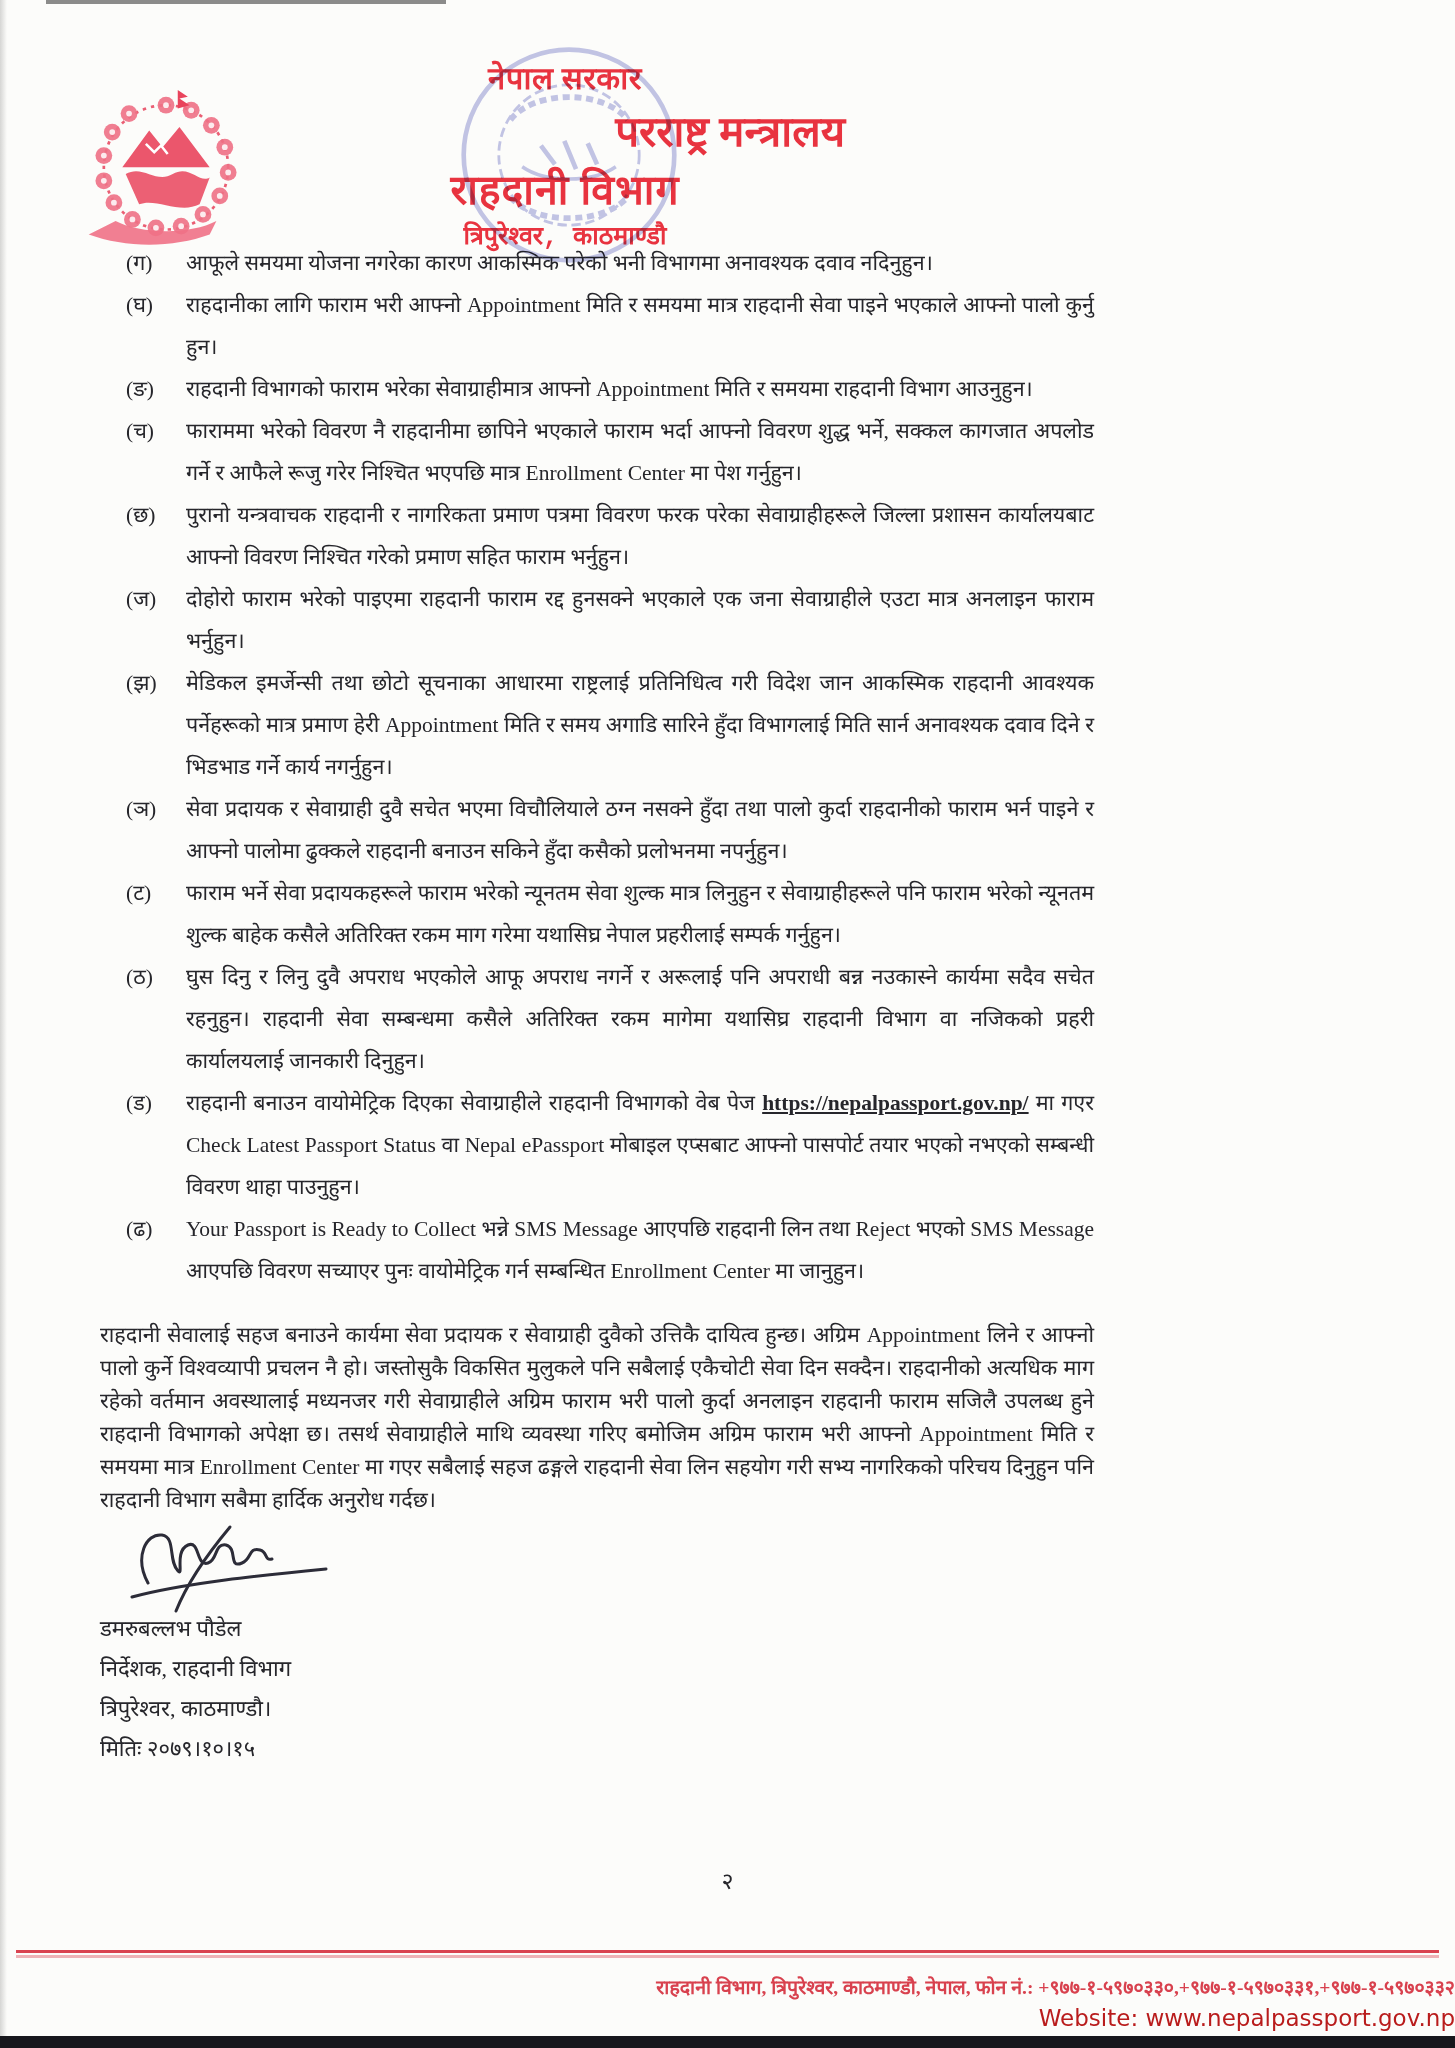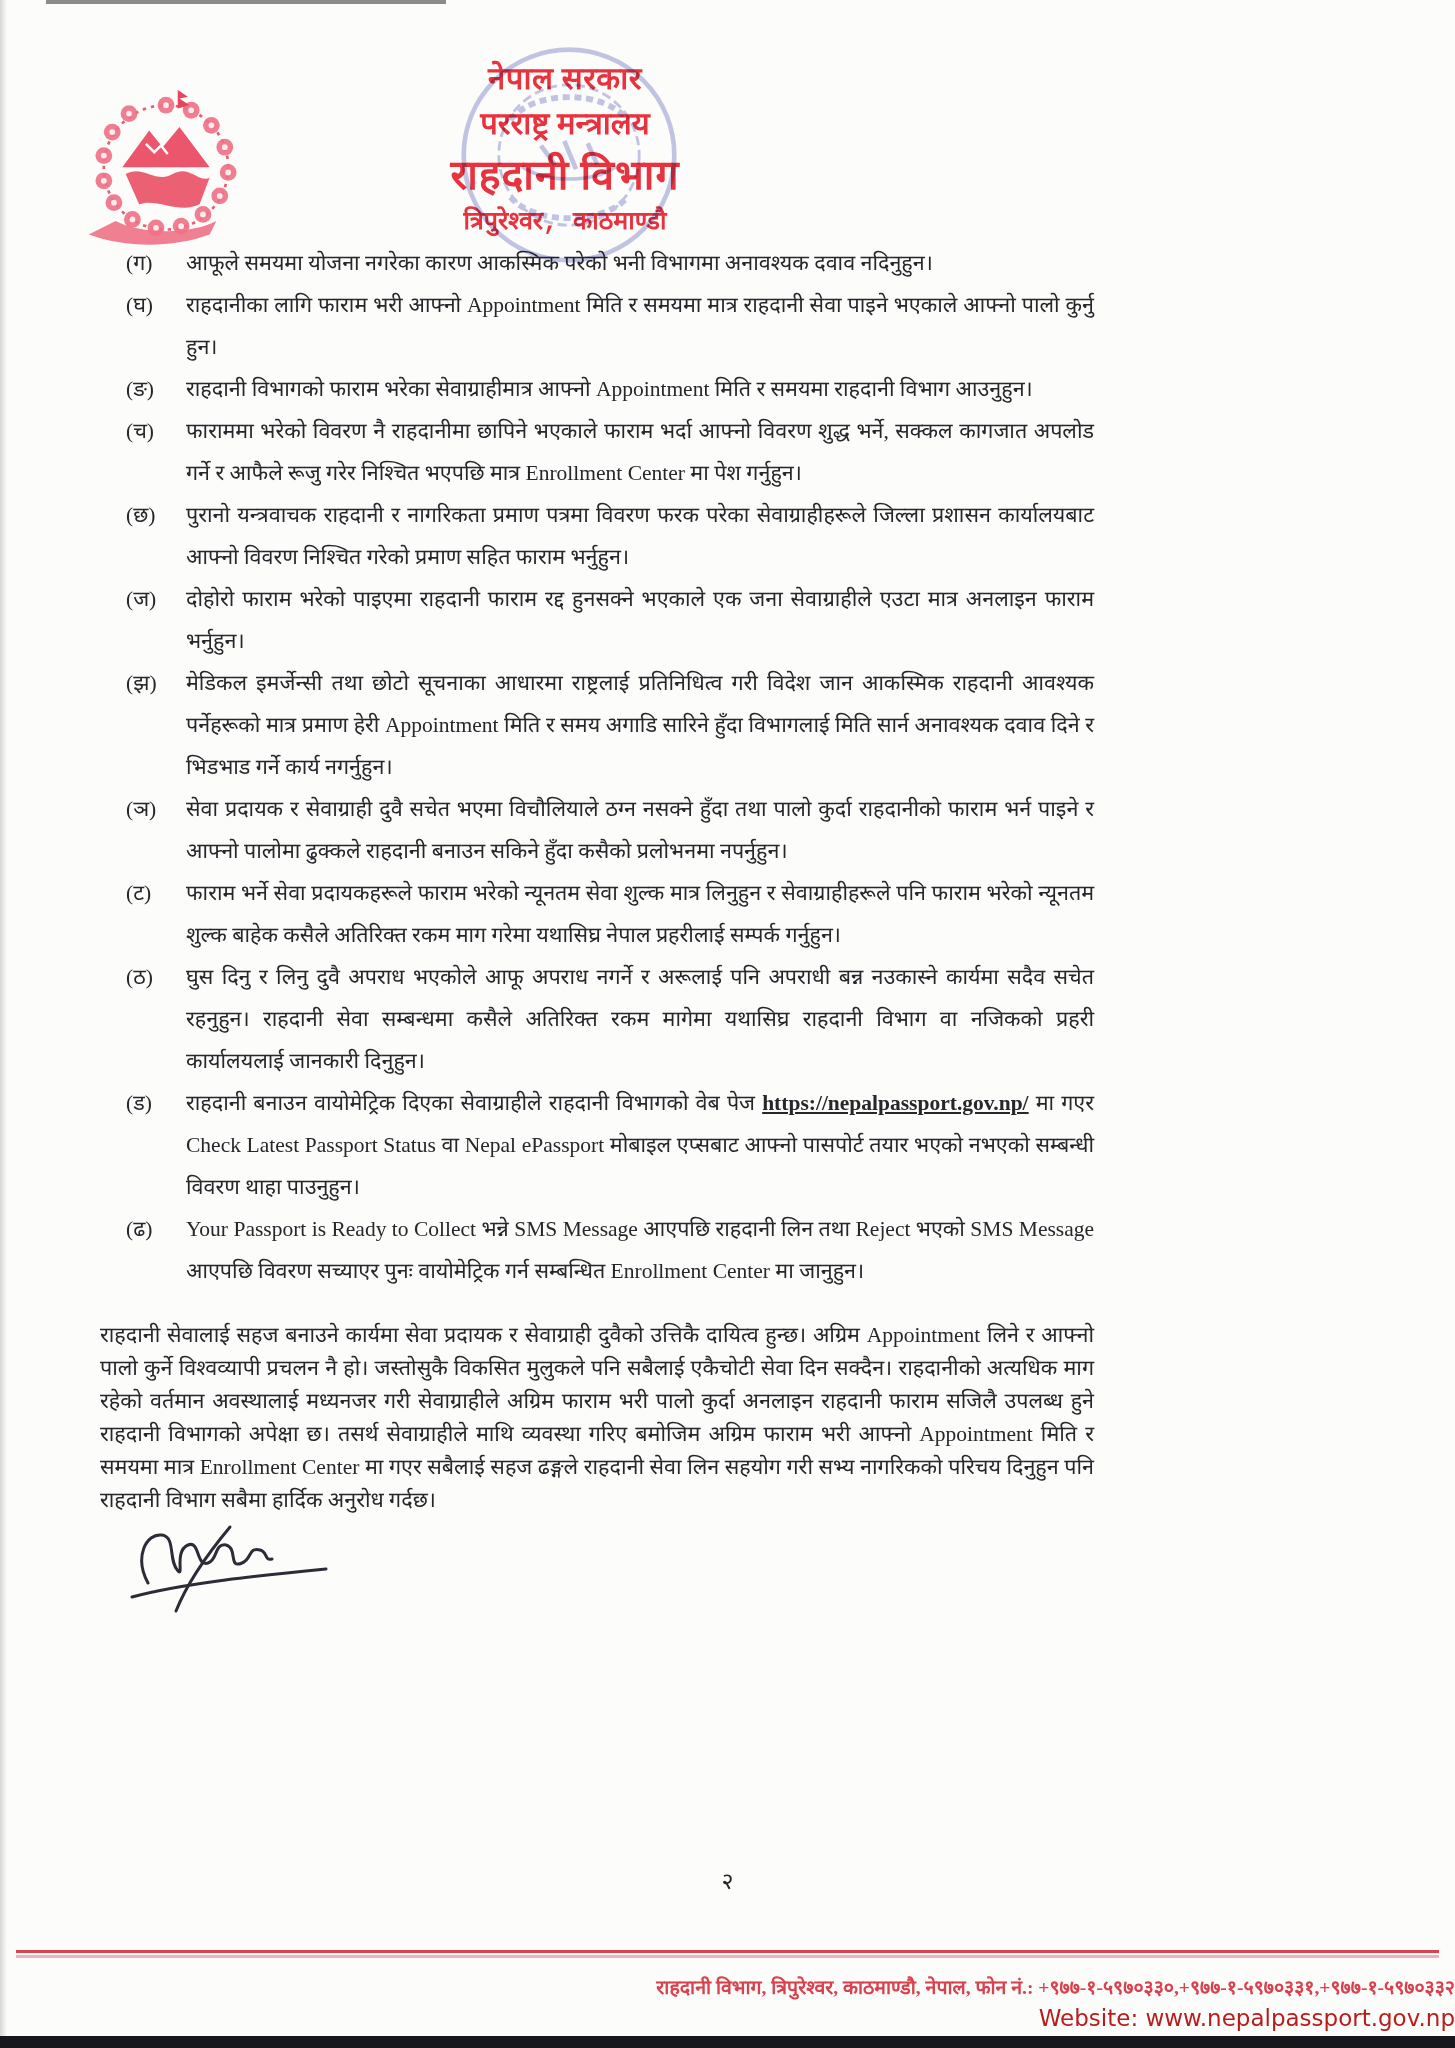--- a/index.html
+++ b/index.html
@@ -15,21 +15,21 @@
   .scan-top{position:absolute;top:0;left:46px;width:400px;height:4px;background:rgba(25,25,25,.5);}
   .bottom-bar{position:absolute;bottom:0;left:0;right:0;height:12px;background:#17171c;}
 
   
   .emblem{position:absolute;top:80px;left:82px;width:168px;height:168px;}
   .stamp{position:absolute;top:38px;left:452px;width:234px;height:234px;
     opacity:.5;mix-blend-mode:multiply;z-index:3;pointer-events:none;}
   .header-text{position:absolute;top:56px;left:285px;width:560px;text-align:center;
     color:#e8333f;z-index:2;font-weight:bold;}
   .h-gov{font-size:31px;letter-spacing:.5px;}
-  .h-min{font-size:31px;margin-top:3px;}
+  .h-min{font-size:42px;margin-top:3px;text-align:right;}
   .h-dept{font-size:41px;margin-top:2px;letter-spacing:1px;}
   .h-addr{font-size:25px;margin-top:1px;font-family:Liberation Mono, monospace;}
 
   
   .content{position:absolute;top:242px;left:100px;width:994px;
     font-size:21.5px;line-height:42px;}
   .item{display:flex;}
   .item .label{flex:0 0 86px;box-sizing:border-box;padding-left:26px;}
   .item .text{flex:1;text-align:justify;}
   .doc-link{font-weight:bold;text-decoration:underline;}
@@ -180,20 +180,26 @@
     <p class="closing">राहदानी सेवालाई सहज बनाउने कार्यमा सेवा प्रदायक र सेवाग्राही दुवैको उत्तिकै दायित्व हुन्छ।  अग्रिम Appointment लिने र आफ्नो पालो कुर्ने विश्वव्यापी प्रचलन नै हो।  जस्तोसुकै विकसित मुलुकले पनि सबैलाई एकैचोटी सेवा दिन सक्दैन।  राहदानीको अत्यधिक माग रहेको वर्तमान अवस्थालाई मध्यनजर गरी सेवाग्राहीले अग्रिम फाराम भरी पालो कुर्दा अनलाइन राहदानी फाराम सजिलै उपलब्ध हुने राहदानी विभागको अपेक्षा छ।  तसर्थ सेवाग्राहीले माथि व्यवस्था गरिए बमोजिम अग्रिम फाराम भरी आफ्नो Appointment मिति र समयमा मात्र Enrollment Center मा गएर सबैलाई सहज ढङ्गले राहदानी सेवा लिन सहयोग गरी सभ्य नागरिकको परिचय दिनुहुन पनि राहदानी विभाग सबैमा हार्दिक अनुरोध गर्दछ।</p>
 
     <div class="sig-area">
       <svg class="sig-svg" width="250" height="92" viewBox="0 0 250 92">
         <g stroke="#2c2c38" stroke-width="3" fill="none" stroke-linecap="round">
           <path d="M34 60 C20 34 32 10 48 12 C62 14 54 38 64 48 C70 54 60 28 74 22 C86 17 82 44 94 40 C104 37 100 20 112 22 C124 25 114 46 128 40 C138 36 134 24 146 27 C154 29 150 38 158 36"></path>
           <path d="M18 74 C70 60 150 52 212 46"></path>
           <path d="M62 88 C74 58 96 28 116 4"></path>
         </g>
       </svg>
+      <div class="sig-block">
+        <div>डमरुबल्लभ पौडेल</div>
+        <div>निर्देशक, राहदानी विभाग</div>
+        <div>त्रिपुरेश्वर, काठमाण्डौ।</div>
+        <div>मितिः २०७९।१०।१५</div>
+      </div>
     </div>
   </div>
 
   <div class="page-number">२</div>
 
   <div class="footer">
     <div class="footer-rule"></div>
     <div class="footer-line1">राहदानी विभाग, त्रिपुरेश्वर, काठमाण्डौ, नेपाल, फोन नं.: +९७७-१-५९७०३३०,+९७७-१-५९७०३३१,+९७७-१-५९७०३३२</div>
     <div class="footer-line2">Website: www.nepalpassport.gov.np</div>
   </div>

